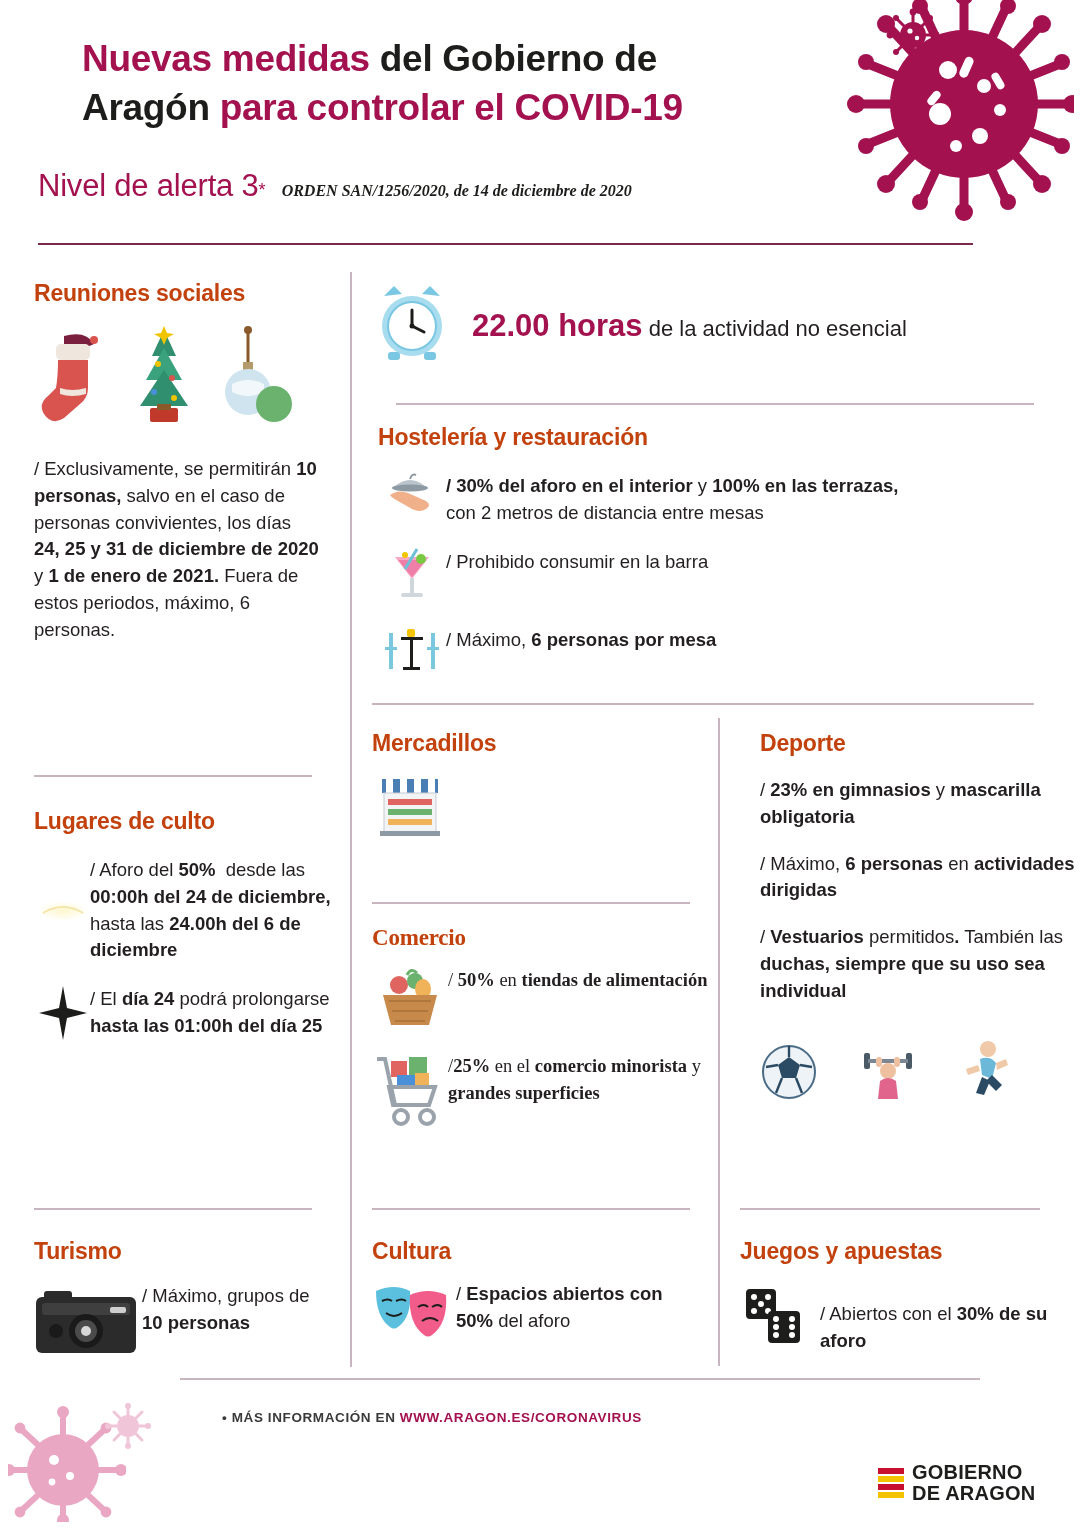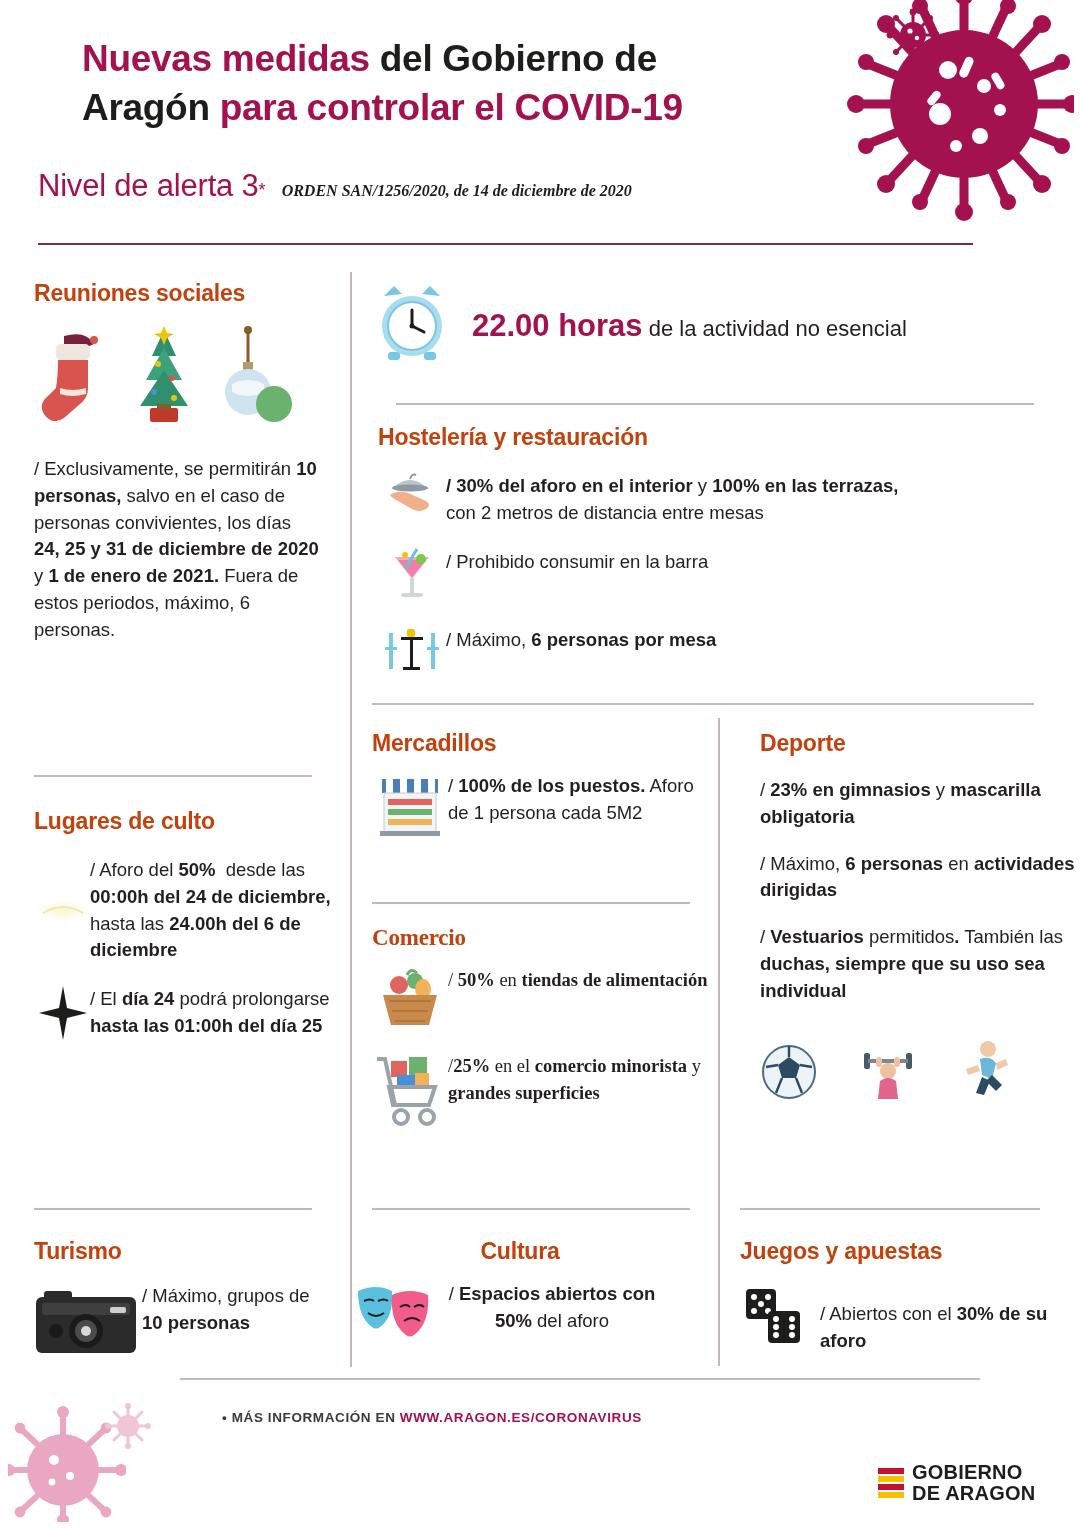--- a/index.html
+++ b/index.html
@@ -84,21 +84,21 @@
   .hdiv-m2 { left: 372px; top: 703px; width: 662px; }
 
   
   .col-mid { position: absolute; left: 372px; top: 730px; width: 330px; }
   .mid-item { display: flex; margin-top: 16px; align-items: flex-start; }
   .mid-ic { width: 76px; flex: 0 0 76px; text-align: center; }
   .mid-tx { flex: 1; }
   .hdiv-m3 { left: 372px; top: 902px; width: 318px; }
   .comercio { position: absolute; left: 372px; top: 925px; width: 336px; font-family: Liberation Serif, serif; }
   .hdiv-m4 { left: 372px; top: 1208px; width: 318px; }
-  .cultura { position: absolute; left: 352px; top: 1238px; width: 336px; text-align: center; }
+  .cultura { position: absolute; left: 372px; top: 1238px; width: 336px; }
   .cultura-row { display: flex; margin-top: 16px; align-items: flex-start; }
 
   
   .col-right { position: absolute; left: 740px; top: 730px; width: 320px; margin-left: 20px; }
   .right-p { margin-top: 20px; }
   .sport-icons { display: flex; gap: 40px; margin-top: 26px; align-items: flex-end; height: 70px; }
   .hdiv-r { left: 740px; top: 1208px; width: 300px; }
   .juegos { position: absolute; left: 740px; top: 1238px; width: 320px; }
   .juegos-row { display: flex; margin-top: 16px; align-items: flex-end; }
 
@@ -441,21 +441,20 @@
             <rect x="36" y="6" width="7" height="14"></rect>
               <rect x="50" y="6" width="7" height="14"></rect>
           </g>
           <rect x="6" y="20" width="52" height="40" fill="#f2f4f6" stroke="#c6ccd2"></rect>
           <rect x="10" y="26" width="44" height="6" fill="#e0645f"></rect>
           <rect x="10" y="36" width="44" height="6" fill="#6cb26f"></rect>
           <rect x="10" y="46" width="44" height="6" fill="#f0b35a"></rect>
           <rect x="2" y="58" width="60" height="5" fill="#8e9aa3"></rect>
         </svg>
       </div>
-      <div class="body-t mid-tx">/ <b>100% de los puestos.</b> Aforo de 1 persona cada 5M2</div>
     </div>
   </div>
 
   <div class="comercio">
     <div class="sec-h">Comercio</div>
 
     <div class="mid-item">
       <div class="mid-ic">
         <svg width="66" height="66" viewBox="0 0 66 66">
           <circle cx="22" cy="18" r="9" fill="#e0645f"></circle>

